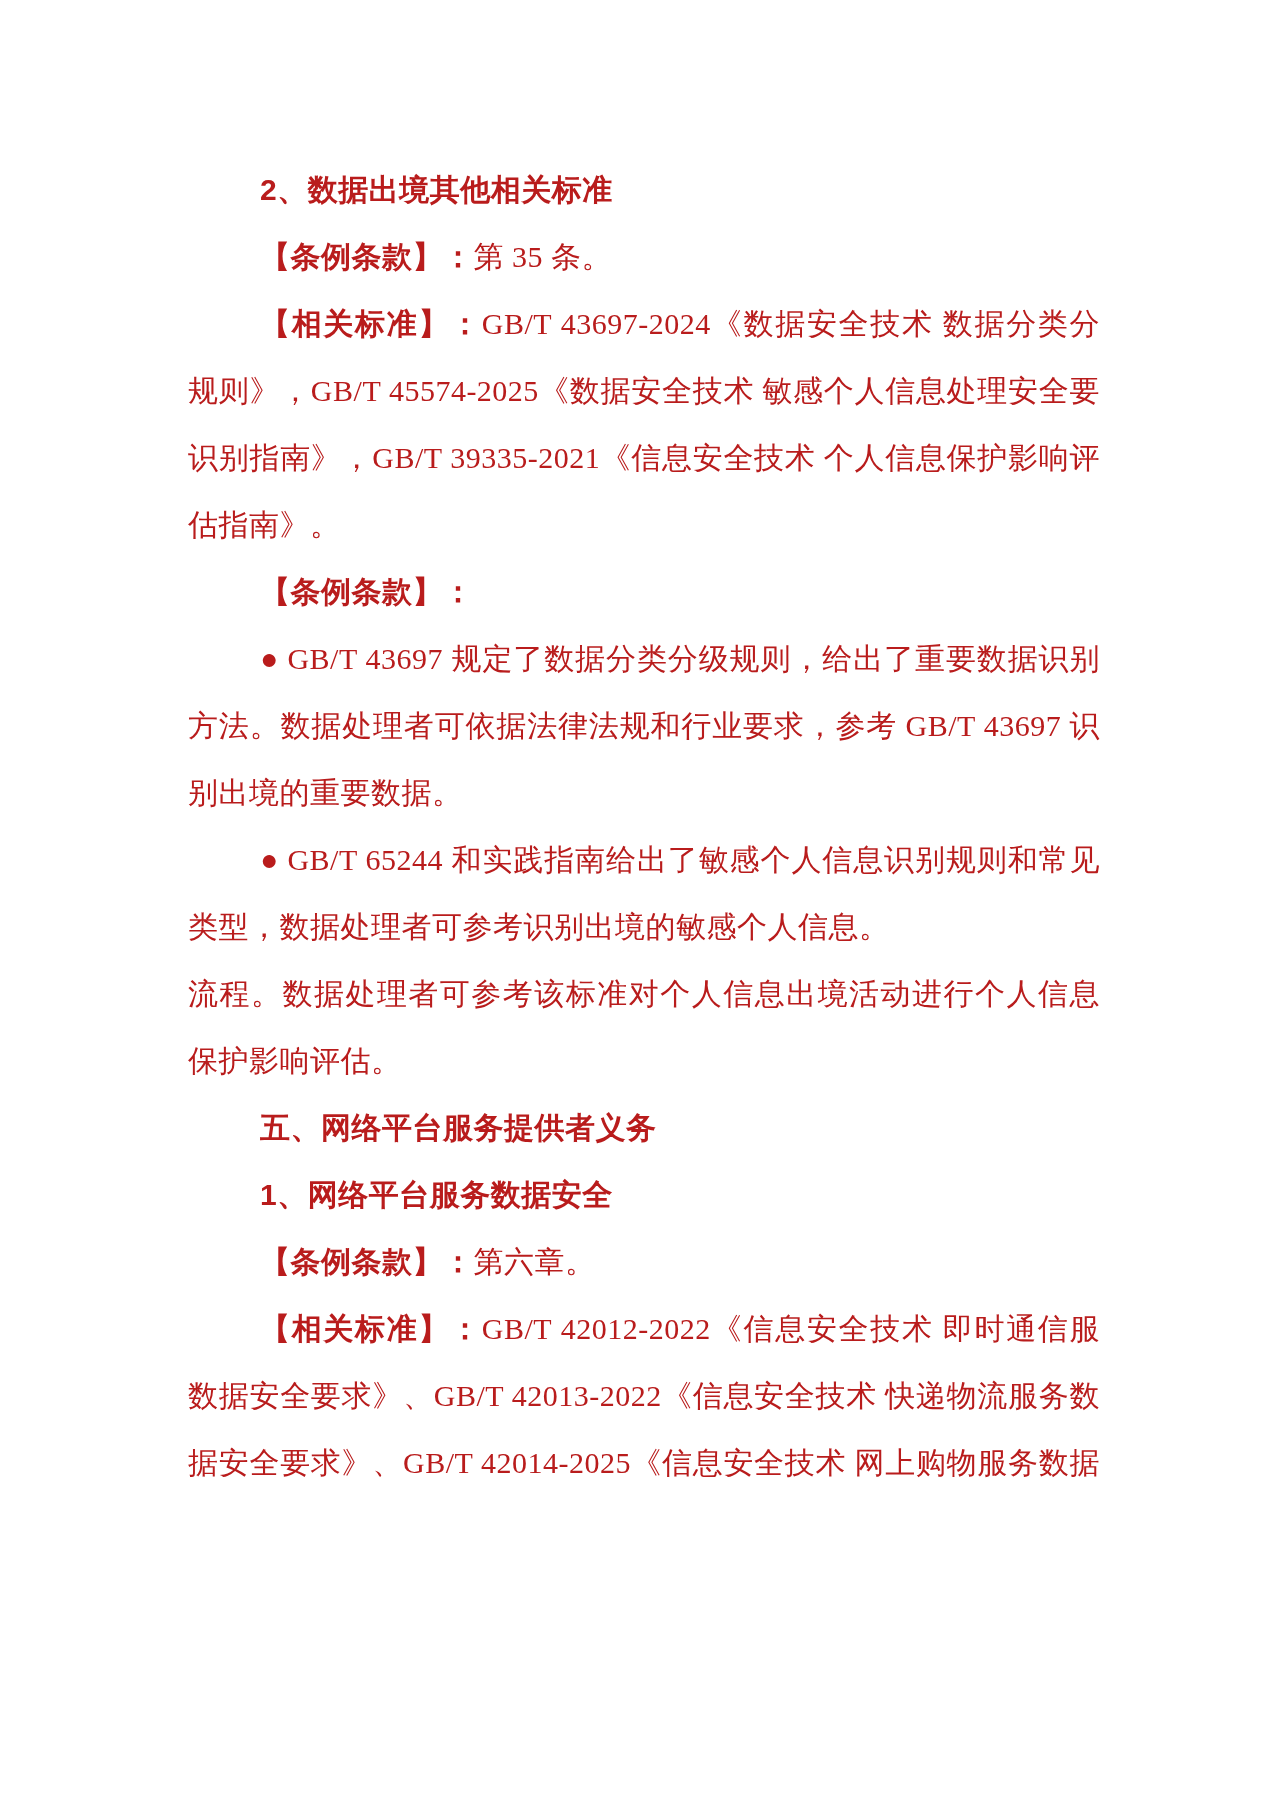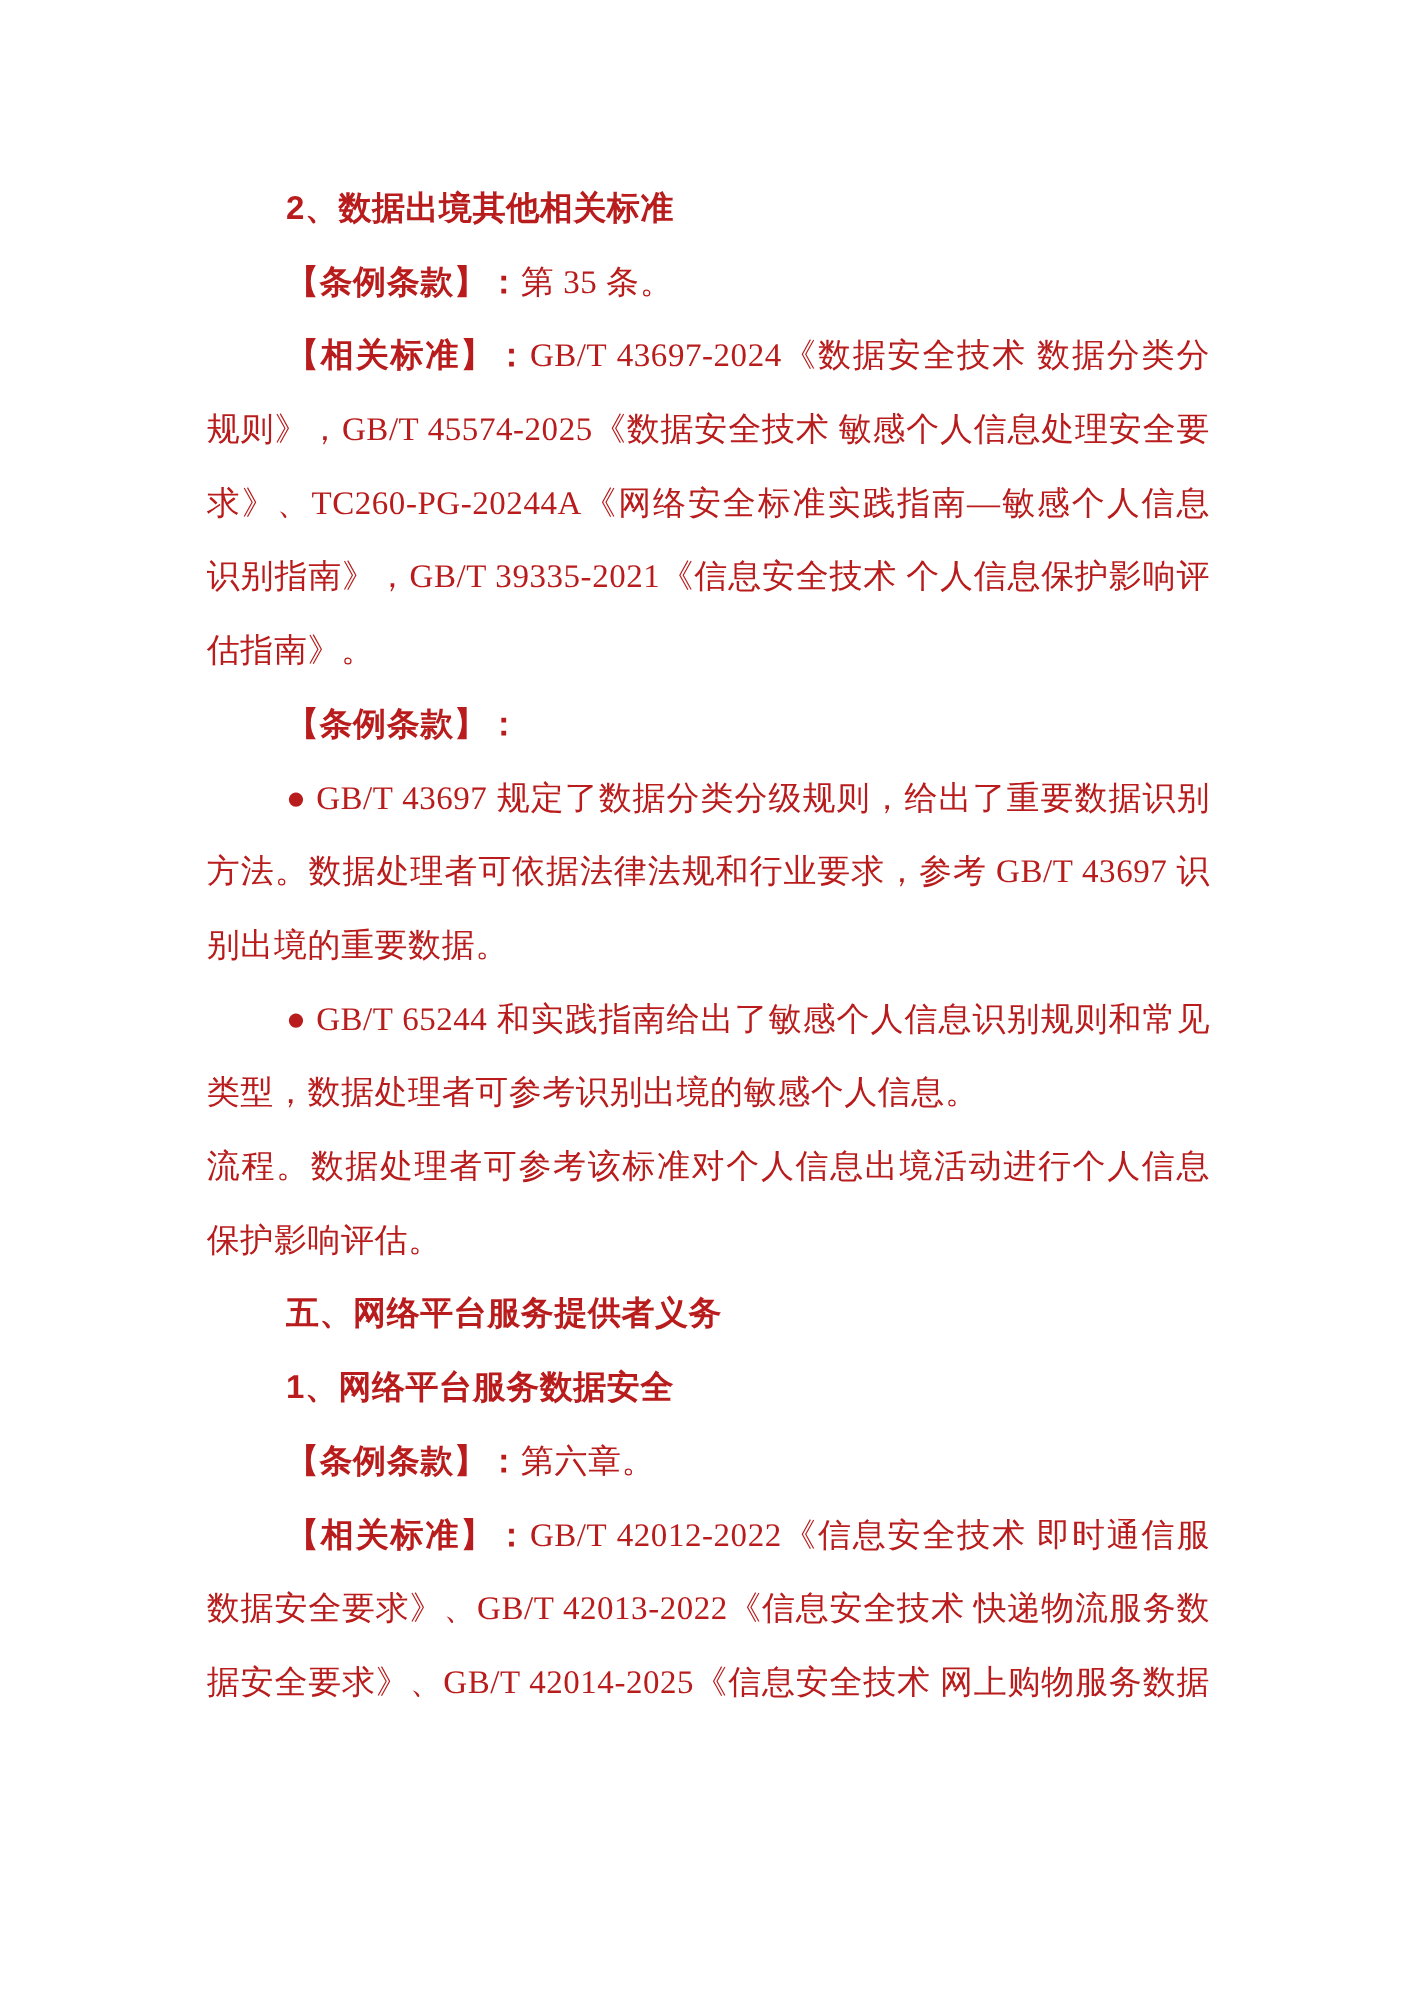--- a/index.html
+++ b/index.html
@@ -44,21 +44,20 @@
 </style>
 </head>
 <body>
 
 <div class="page">
   <div class="doc-body">
       <div class="line indent"><span class="run bold">2、数据出境其他相关标准</span></div>
       <div class="line indent"><span class="run bold">【条例条款】：</span><span class="run">第 35 条。</span></div>
       <div class="line indent fill"><span class="run bold">【相关标准】：</span><span class="run">GB/T 43697-2024《数据安全技术 数据分类分级</span></div>
       <div class="line fill"><span class="run">规则》，GB/T 45574-2025《数据安全技术 敏感个人信息处理安全要</span></div>
-      <div class="line fill"><span class="run">求》、TC260-PG-20244A《网络安全标准实践指南—敏感个人信息</span></div>
       <div class="line fill"><span class="run">识别指南》，GB/T 39335-2021《信息安全技术 个人信息保护影响评</span></div>
       <div class="line"><span class="run">估指南》。</span></div>
       <div class="line indent"><span class="run bold">【条例条款】：</span></div>
       <div class="line indent fill"><span class="run">● GB/T 43697 规定了数据分类分级规则，给出了重要数据识别</span></div>
       <div class="line fill"><span class="run">方法。数据处理者可依据法律法规和行业要求，参考 GB/T 43697 识</span></div>
       <div class="line"><span class="run">别出境的重要数据。</span></div>
       <div class="line indent fill"><span class="run">● GB/T 65244 和实践指南给出了敏感个人信息识别规则和常见</span></div>
       <div class="line"><span class="run">类型，数据处理者可参考识别出境的敏感个人信息。</span></div>
       <div class="line fill"><span class="run">流程。数据处理者可参考该标准对个人信息出境活动进行个人信息</span></div>
       <div class="line"><span class="run">保护影响评估。</span></div>

